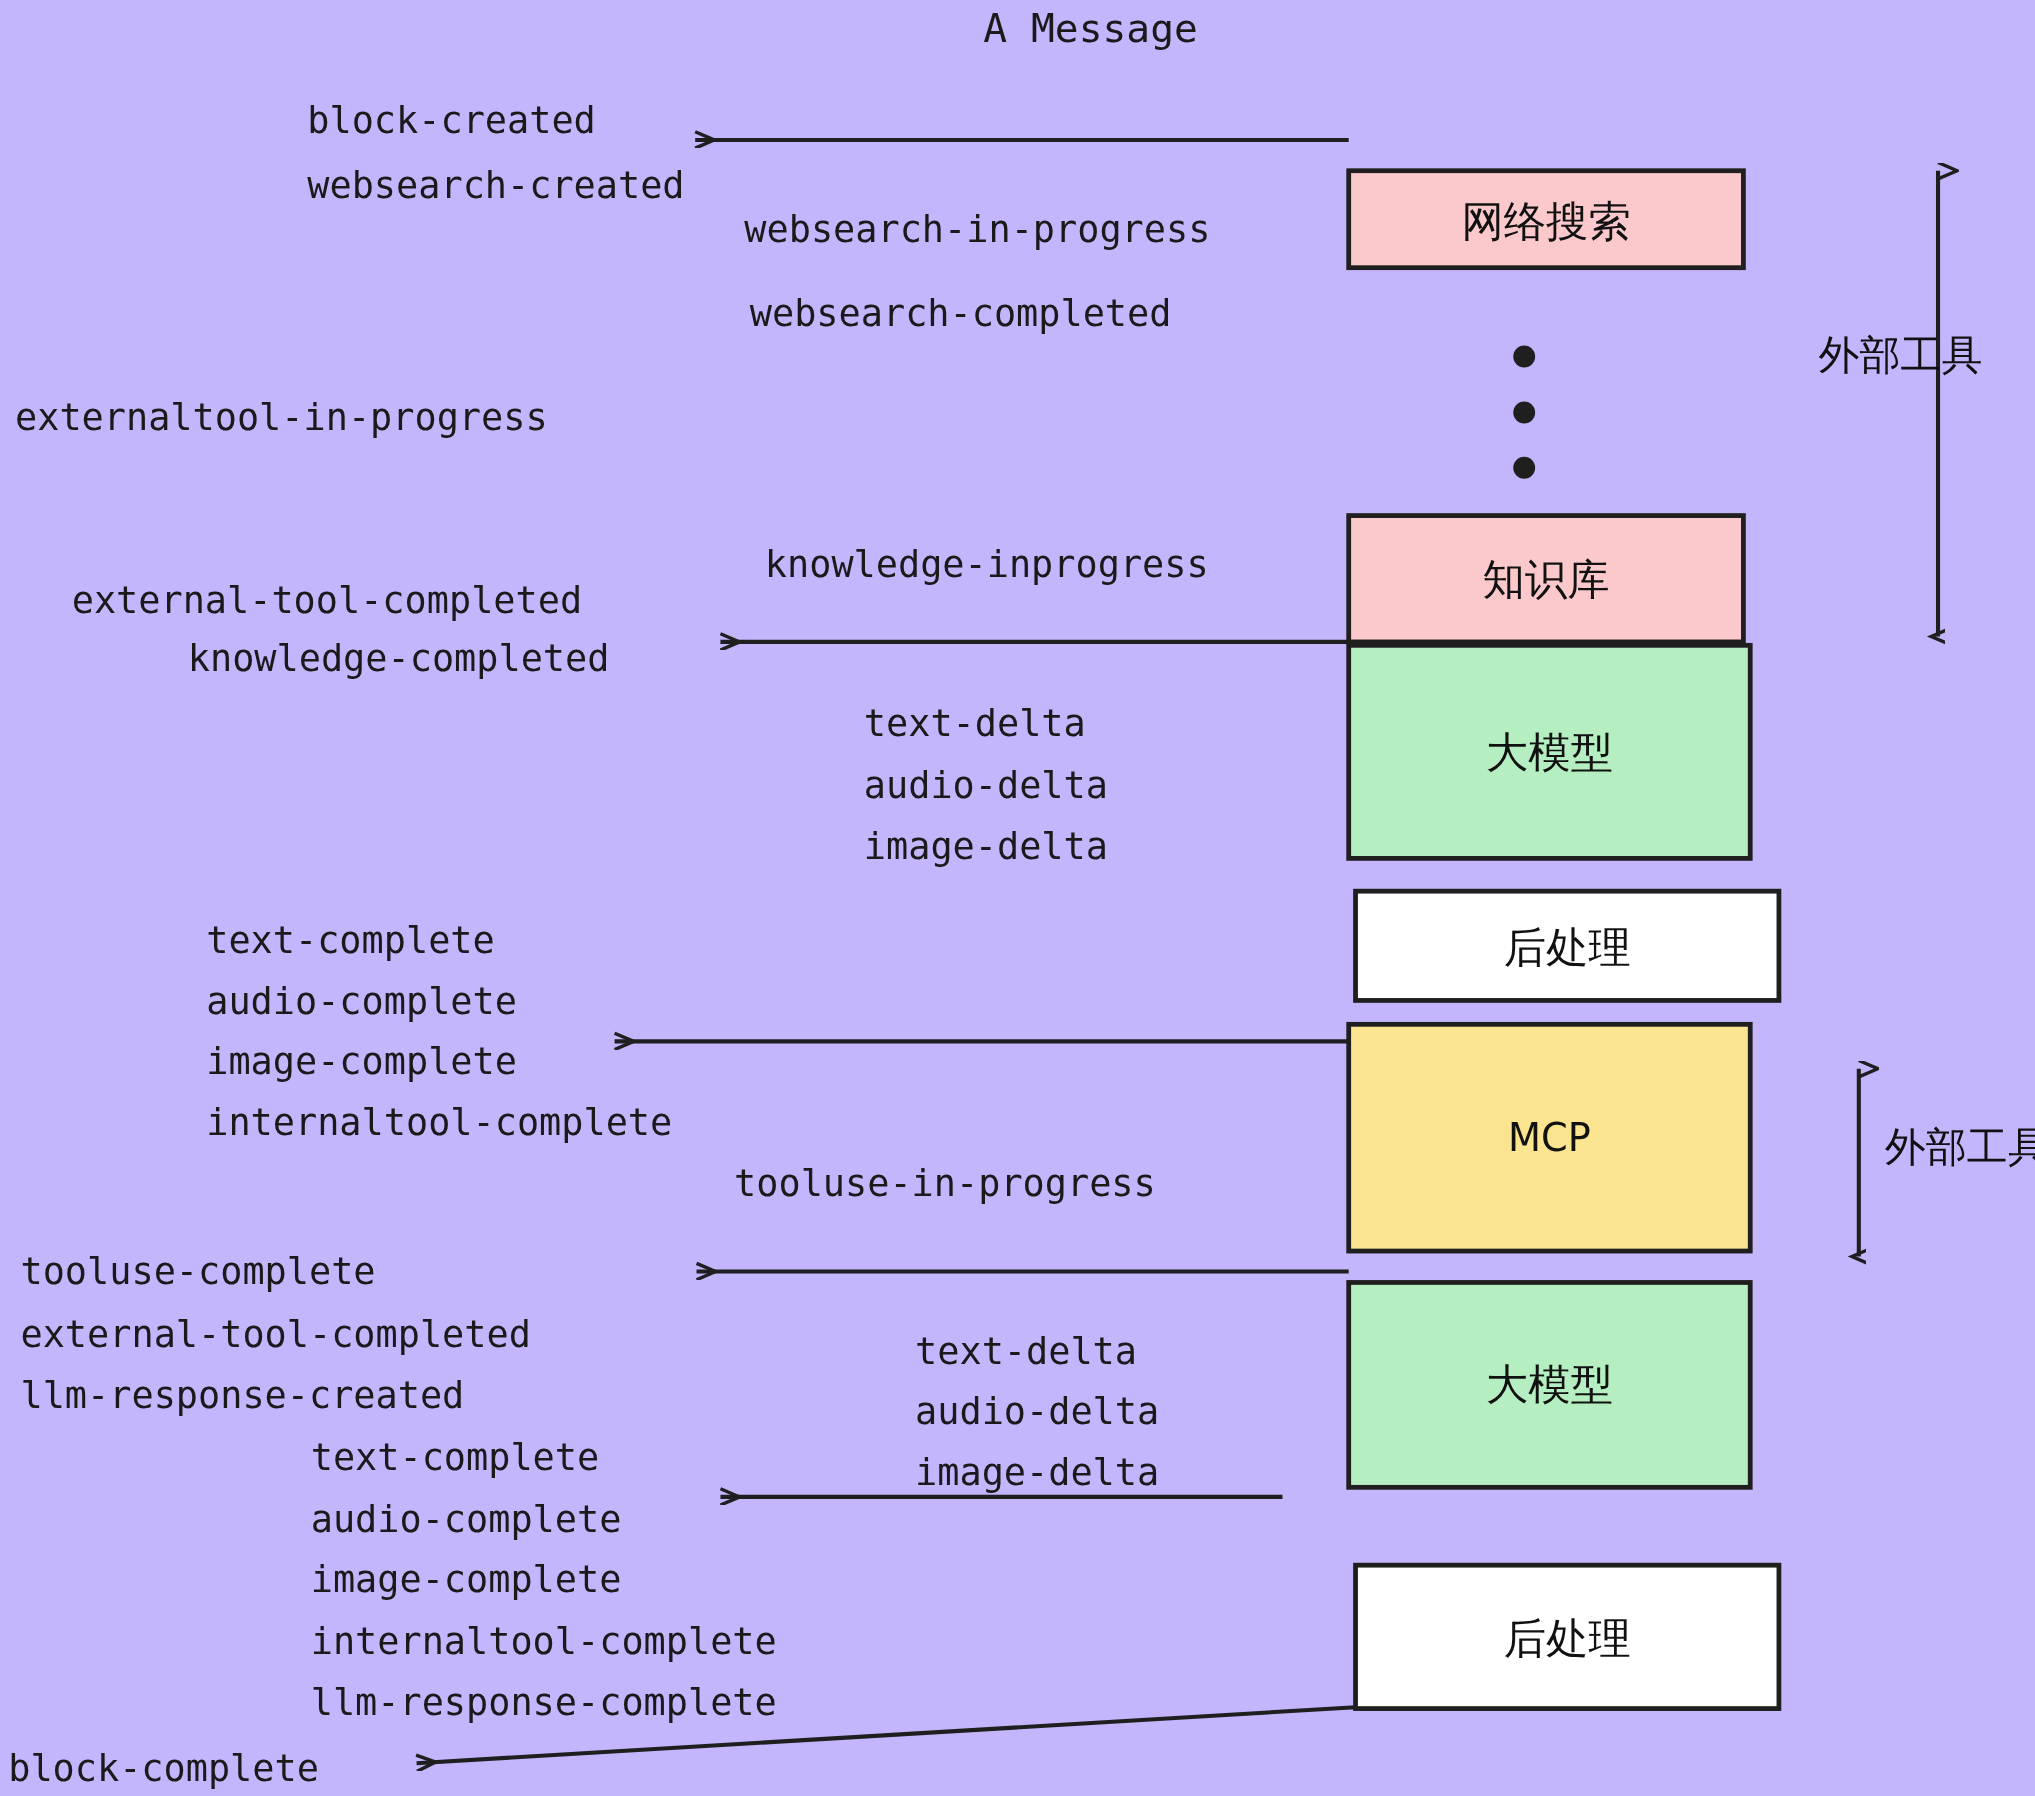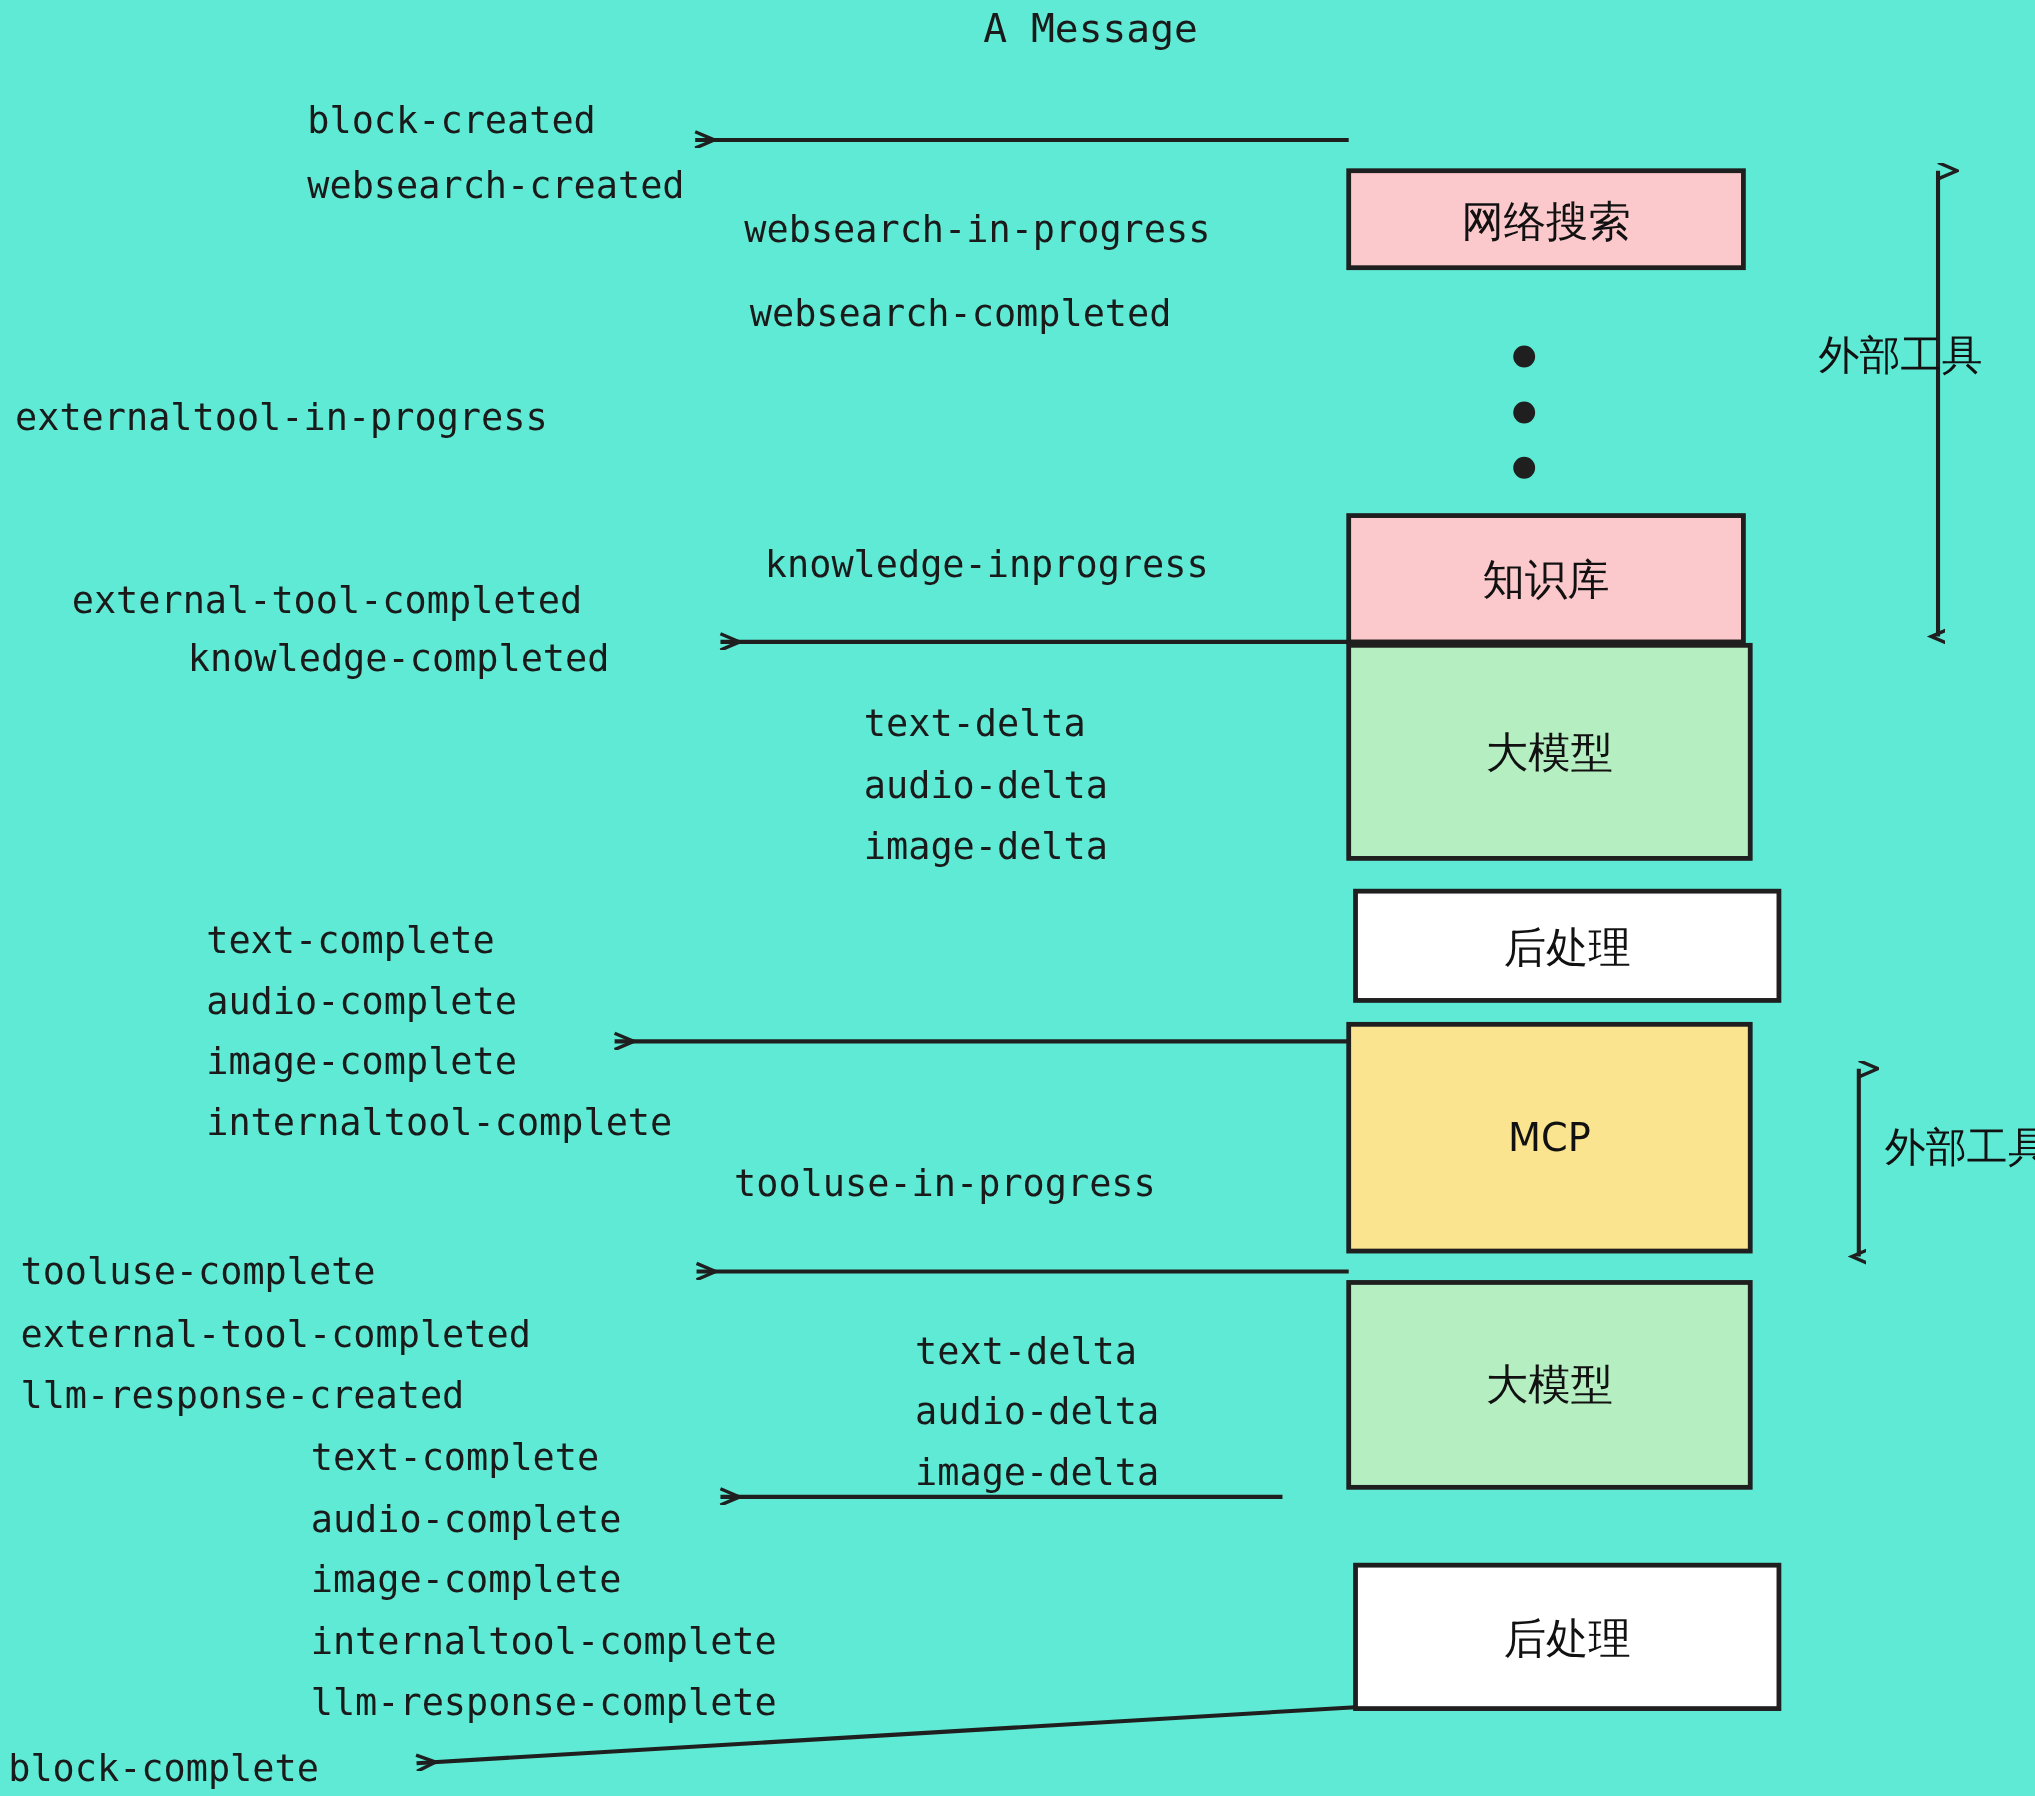--- a/index.html
+++ b/index.html
@@ -1,18 +1,18 @@
 <!DOCTYPE html>
 <html style="font-size:11px"><head>
 <meta charset="utf-8">
 <style>
   html,body{margin:0;padding:0;background:#ffffff;}
   body{width:2035px;height:1796px;overflow:hidden;
        font-family:"DejaVu Sans",sans-serif;}
-  #stage{position:relative;width:2035px;height:1796px;background:#5eead4;}
+  #stage{position:relative;width:2035px;height:1796px;background:#c4b5fd;}
   svg#canvas{position:absolute;left:0;top:0;width:2035px;height:1796px;}
   .evt{font-family:"DejaVu Sans Mono","Liberation Mono",monospace;
        font-size:54px;fill:#1a1a1a;letter-spacing:0px;}
   .title{font-family:"DejaVu Sans Mono","Liberation Mono",monospace;
          font-size:58px;fill:#1a1a1a;}
   .boxlabel{font-family:"DejaVu Sans","Liberation Sans",sans-serif;
             font-size:62px;fill:#111;}
   .boxlabel-en{font-family:"DejaVu Sans","Liberation Sans",sans-serif;
             font-size:56px;fill:#111;}
   .grouplabel{font-family:"DejaVu Sans","Liberation Sans",sans-serif;

